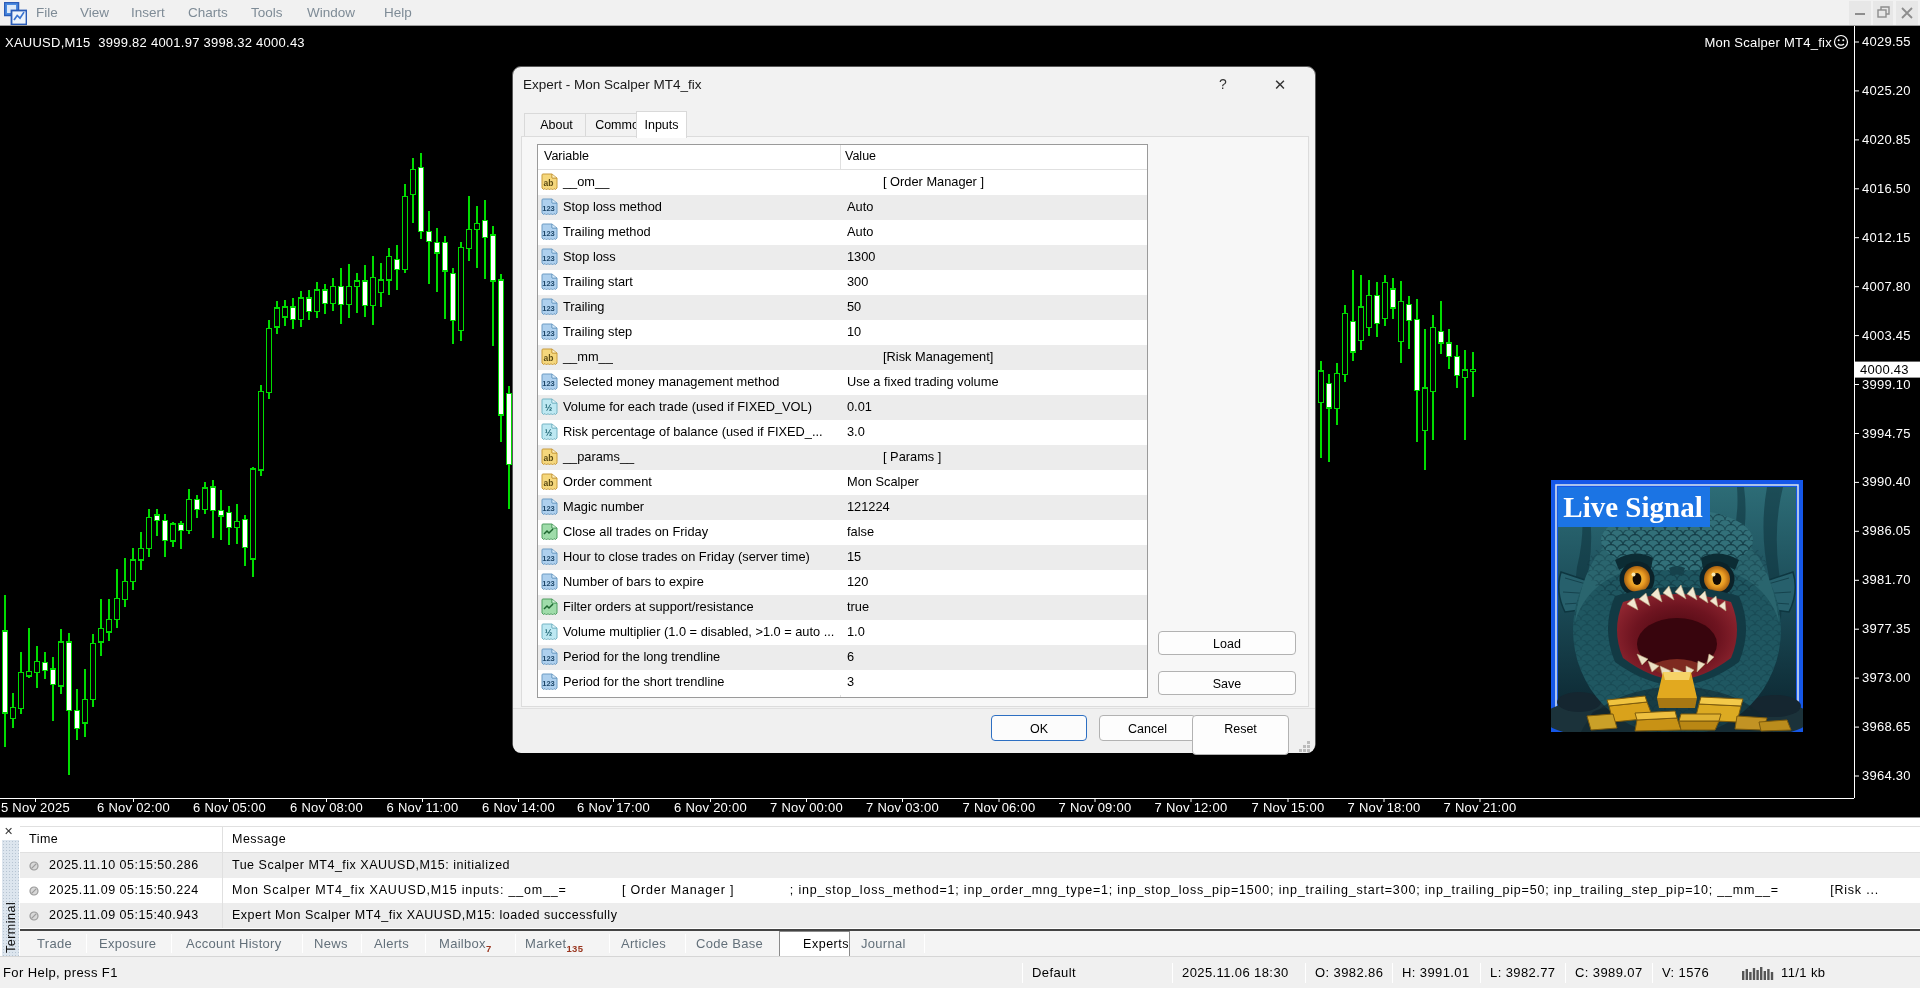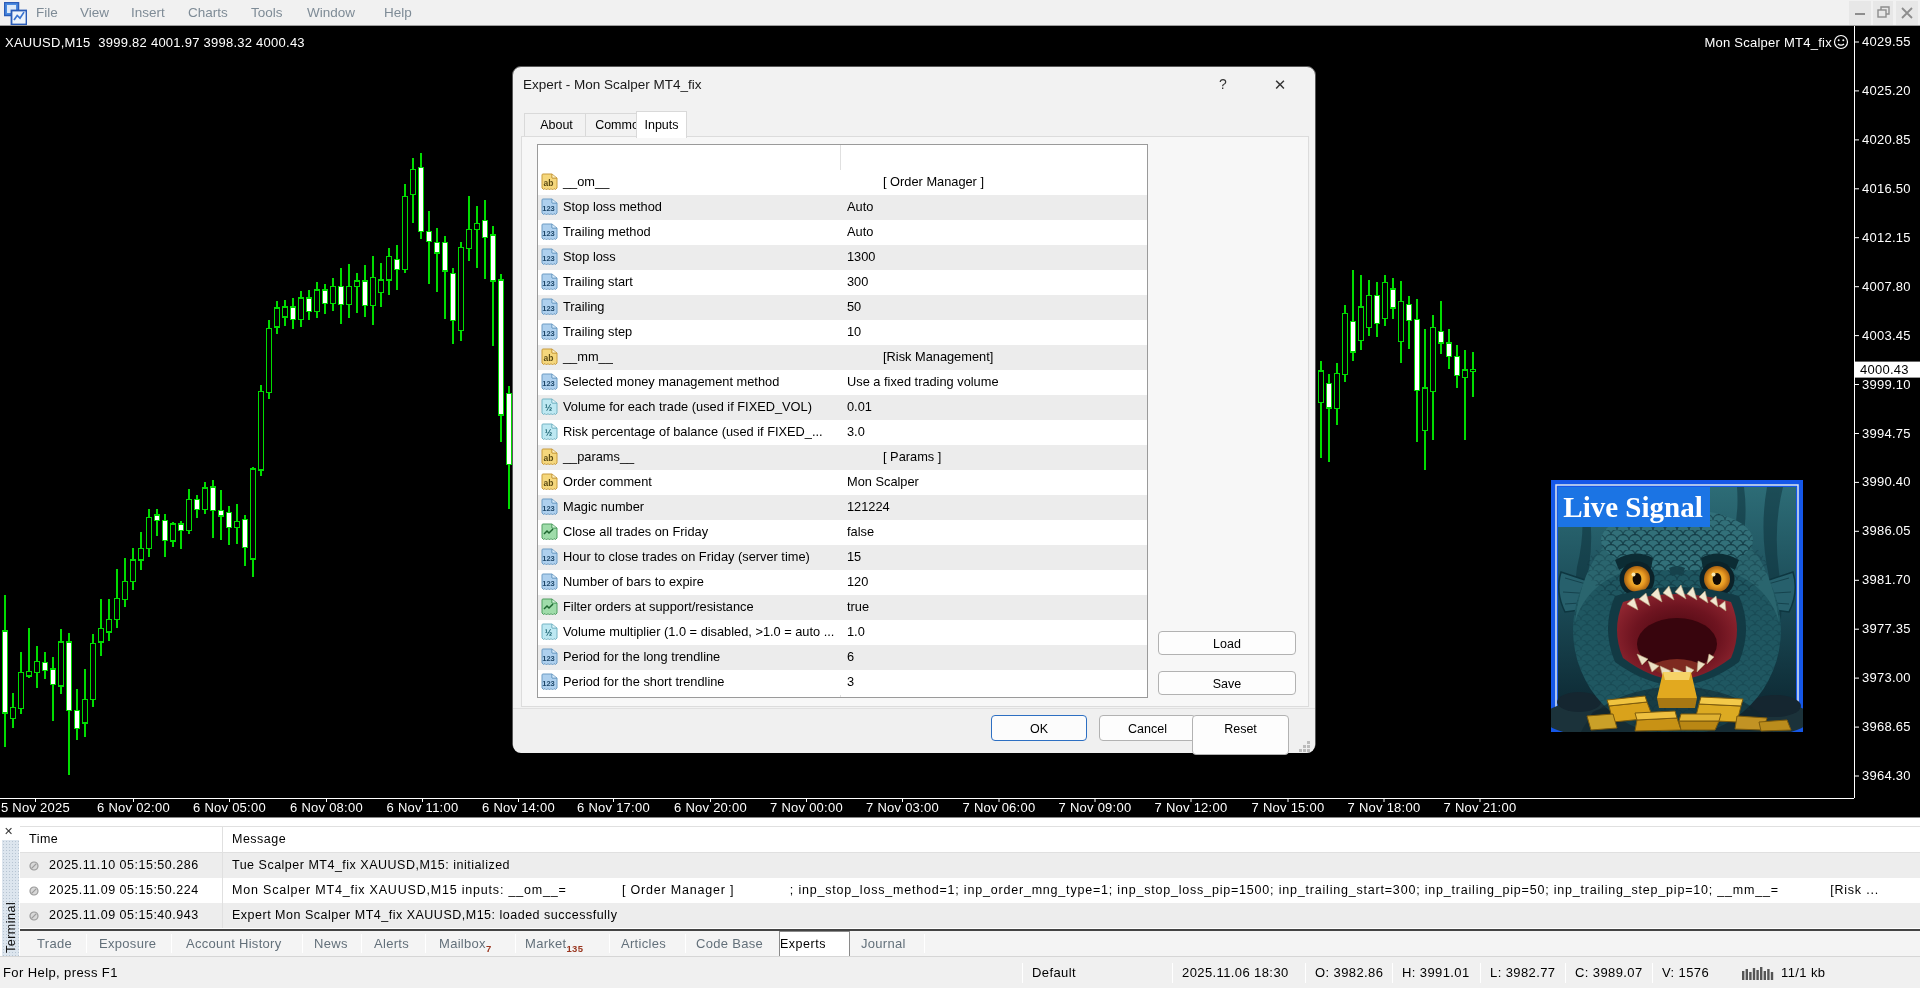--- a/index.html
+++ b/index.html
@@ -33,21 +33,21 @@
 #tghead span{top:5px}
 #tgcol{position:absolute;left:202px;top:0;width:1px;height:101px;background:#e0e0e0}
 .tgrow{position:absolute;left:0;width:1900px;height:25px;overflow:hidden}
 .tgtime{position:absolute;left:29px;top:5px}
 .tgmsg{position:absolute;left:212px;top:5px;white-space:nowrap}
 #tsep{position:absolute;left:20px;top:111px;width:1900px;height:2px;background:#444}
 #ttabs{position:absolute;left:20px;top:113px;width:1900px;height:26px;background:#f4f4f4}
 .ttab{position:absolute;top:5px;font-size:13px;letter-spacing:0.3px;color:#63707a}
 .cnt{font-size:9.5px;color:#99361f;font-weight:bold}
 .tdiv{position:absolute;top:3px;width:1px;height:19px;background:#c9c9c9;border-right:1px solid #fff}
-#texperts{position:absolute;left:759px;top:0;width:71px;height:26px;background:#fff;border:1px solid #8a8a8a;text-align:left;line-height:25px;font-size:12.5px;color:#000}
+#texperts{position:absolute;left:759px;top:0;width:71px;height:26px;background:#fff;border:1px solid #8a8a8a;text-align:right;line-height:25px;font-size:12.5px;color:#000}
 #status{position:absolute;left:0;top:956px;width:1920px;height:32px;background:#f0f0f0;border-top:1px solid #d6d6d6;font-size:13px;letter-spacing:0.4px;color:#000}
 #status>span{position:absolute;top:8px}
 .sdiv{width:1px;height:20px;top:6px!important;background:#c4c4c4;border-right:1px solid #fff}
 </style></head>
 <body>
 <div id="menu">
  <svg width="23" height="23" viewBox="0 0 23 23" style="position:absolute;left:4px;top:2px">
       <rect x="0.5" y="0.5" width="14" height="13" fill="#4a8ae0" stroke="#2a5cb8" stroke-width="1.5"></rect>
       <rect x="3" y="3" width="9" height="8" fill="#dce9f8"></rect>
       <rect x="7.5" y="8.5" width="15" height="14" fill="#eef4fb" stroke="#2a5cb8" stroke-width="1.8"></rect>
@@ -526,20 +526,24 @@
 </div>
 <div id="dlg">
  <div id="dlgtitle">Expert - Mon Scalper MT4_fix</div>
  <div class="dbtn" style="left:700px">?</div>
  <div class="dbtn" style="left:757px;font-size:15px">✕</div>
  <div class="tab" style="left:11px;width:65px">About</div>
  <div class="tab" style="left:72px;width:71px">Common</div>
  <div class="tab sel" style="left:123px;width:51px">Inputs</div>
  <div id="dpanel"></div>
  <div id="dtable">
+   <div id="thead">
+        <span style="position:absolute;left:6px">Variable</span>
+        <span style="position:absolute;left:307px">Value</span>
+      </div>
    <div id="tcol"></div>
    <div class="trow" style="top:25px;background:#fff">
         <span class="tic"><svg width="17" height="18" viewBox="0 0 17 18">
             <path d="M1 2 Q1 1 2 1 L11 1 L11 5 L16 5 L16 15 L14.5 16.5 L13 15.5 L11.5 17 L10 15.5 L8.5 17 L7 15.5 L5.5 17 L4 15.5 L2.5 16.5 L1 15 Z" fill="#f5d77c" stroke="#c89b3c" stroke-width="1"></path>
             <path d="M11 1 L16 5 L11 5 Z" fill="#fdf4c8" stroke="#c89b3c" stroke-width="0.8"></path>
             <text x="7.5" y="12.5" text-anchor="middle" font-family="Liberation Sans,sans-serif" font-size="8.5" font-weight="bold" fill="#5a4a14">ab</text>
           </svg></span>
         <span class="tlab">__om__</span>
         <span class="tval" style="left:345px">[ Order Manager ]</span>
       </div>

